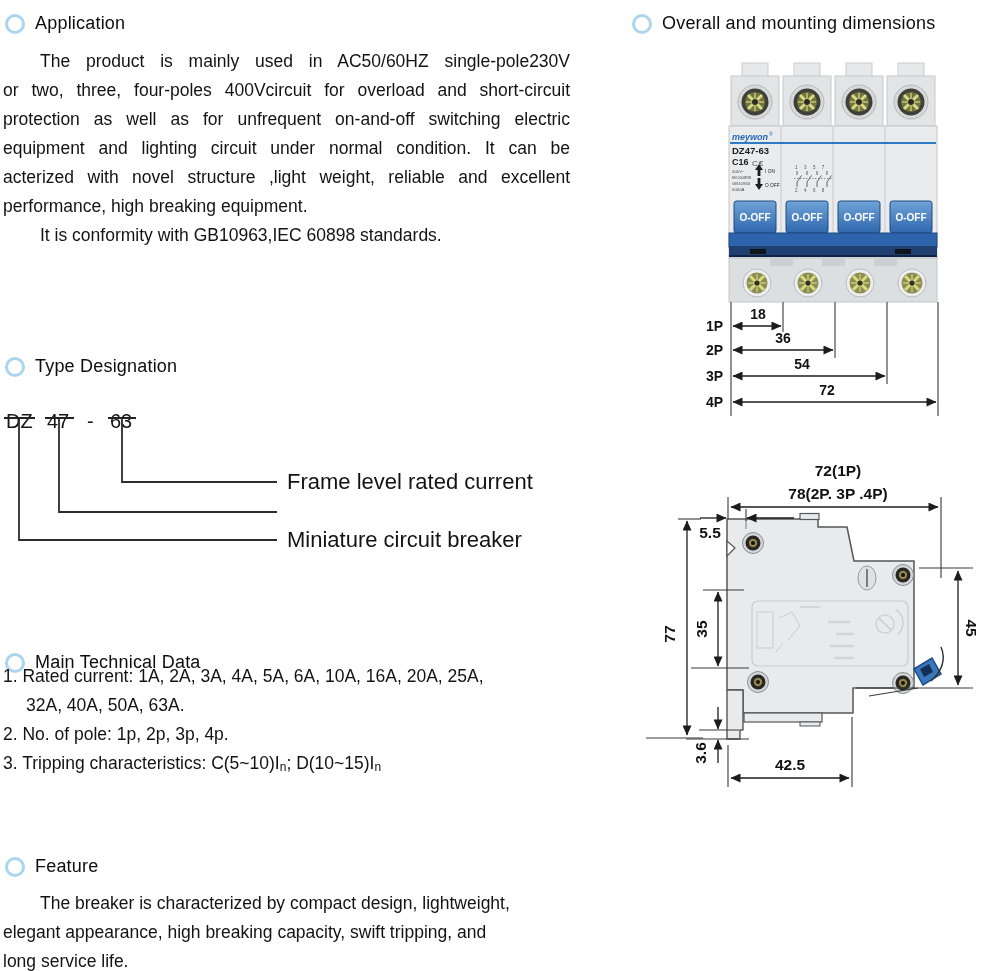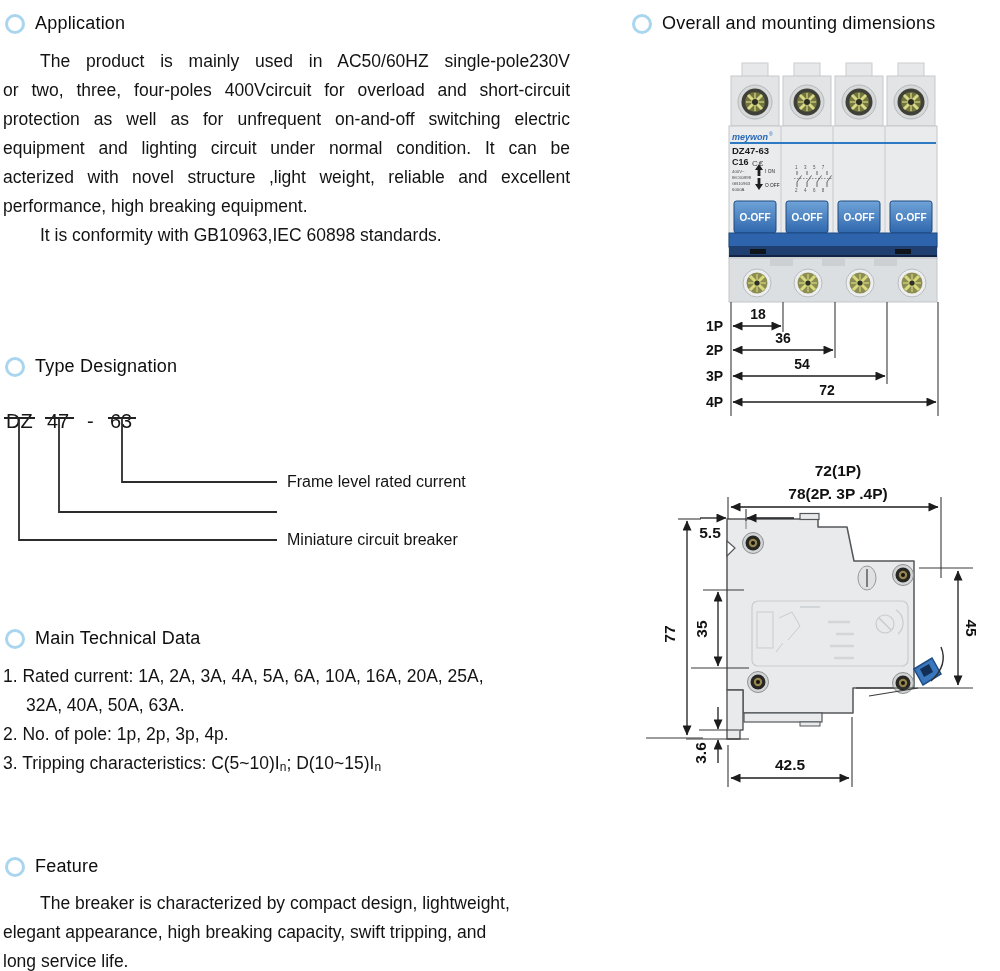--- a/index.html
+++ b/index.html
@@ -8,21 +8,21 @@
   .abs{position:absolute;}
   .sec-head{position:absolute;display:flex;align-items:center;gap:10px;}
   .bullet{width:14px;height:14px;border-radius:50%;border:3.5px solid #a9d6ee;background:#fff;flex:0 0 auto;}
   .sec-title{font-size:18px;font-weight:normal;color:#0d0d0d;letter-spacing:.2px;}
   .textblock{position:absolute;font-size:17.5px;line-height:29px;color:#131313;}
   .textblock .fit{width:567px;text-align:justify;text-align-last:justify;}
   .ind{text-indent:37px;}
   .sub{font-size:12px;vertical-align:-2px;}
   .dz-part{position:absolute;font-size:20px;font-weight:normal;color:#161616;margin-top:16px;}
   .dz-ul{position:absolute;height:0;border-top:2.2px solid #222;}
-  .td-label{position:absolute;font-size:16px;line-height:20px;color:#131313;}
+  .td-label{position:absolute;font-size:22px;line-height:20px;color:#131313;}
   svg text{font-family:"Liberation Sans",sans-serif;}
   .dimtxt{font-size:14px;font-weight:bold;fill:#111;}
   .dimtxt2{font-size:15.5px;font-weight:bold;fill:#111;}
   .dimline{stroke:#1c1c1c;stroke-width:1.3;fill:none;}
   .extline{stroke:#3a3a3a;stroke-width:1.1;fill:none;}
   .tick{stroke:#3a3a3a;stroke-width:1.1;fill:none;}
 </style>
 </head>
 <body>
 
@@ -56,21 +56,21 @@
   <span class="dz-ul" style="left:108px;top:417px;width:28px;"></span>
 
   <svg class="abs" style="left:0;top:417px;" width="560" height="140" viewBox="0 417 560 140">
     <polyline points="122,418 122,482 277,482" fill="none" stroke="#2c2c2c" stroke-width="1.8"></polyline>
     <polyline points="59,418 59,512 277,512" fill="none" stroke="#2c2c2c" stroke-width="1.8"></polyline>
     <polyline points="19,418 19,540 277,540" fill="none" stroke="#2c2c2c" stroke-width="1.8"></polyline>
   </svg>
   <div class="td-label" style="left:287px;top:472px;">Frame level rated current</div>
   <div class="td-label" style="left:287px;top:530px;">Miniature circuit breaker</div>
 
-  <div class="sec-head" style="left:5px;top:628px;">
+  <div class="sec-head" style="left:5px;top:652px;">
     <span class="bullet"></span>
     <span class="sec-title">Main Technical Data</span>
   </div>
   <div class="textblock" style="left:3px;top:662px;width:580px;">
     <div>1. Rated current: 1A, 2A, 3A, 4A, 5A, 6A, 10A, 16A, 20A, 25A,</div>
     <div style="padding-left:23px;">32A, 40A, 50A, 63A.</div>
     <div>2. No. of pole: 1p, 2p, 3p, 4p.</div>
     <div><span>3. Tripping characteristics: C(5~10)I</span><span class="sub">n</span><span>; D(10~15)I</span><span class="sub">n</span></div>
   </div>
 

